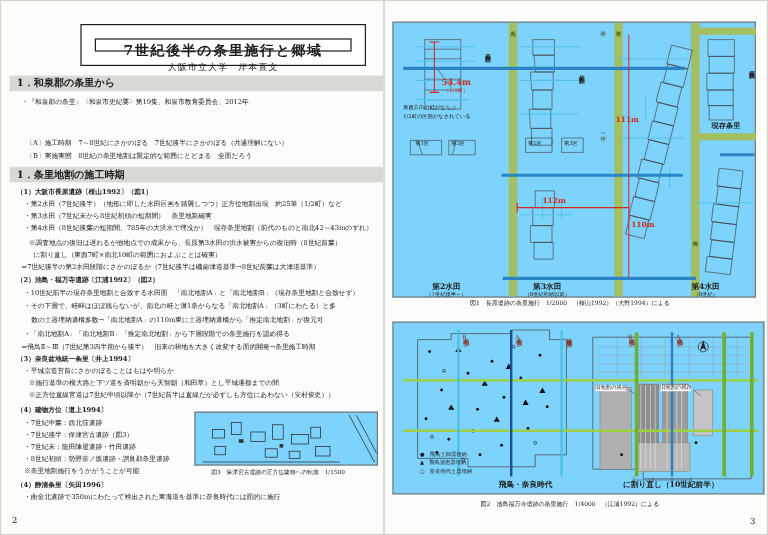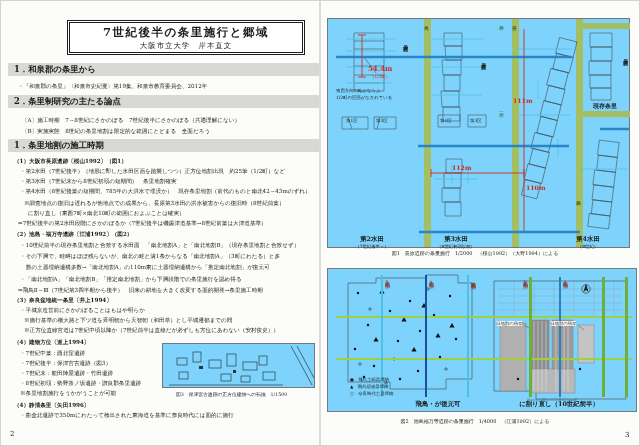--- a/index.html
+++ b/index.html
@@ -15,21 +15,21 @@
   .f6{font-size:5.6px}
   .f5{font-size:5px}
   .f48{font-size:4.8px}
   .f45{font-size:4.4px}
   .red{color:#d42a1e}
   .dred{color:#8a3226}
   .olive{color:#42511c}
   .ctr{text-align:center}
   .v{writing-mode:vertical-rl;text-orientation:upright;letter-spacing:.4px}
   .band{position:absolute;left:8px;width:338px;height:13px;background:#d8d8d4;font-size:8.4px;font-weight:bold;line-height:13px;padding-left:6px}
-  #title-box{position:absolute;left:67px;top:20px;width:238px;height:35px;border:1.5px solid #1d1d1d;padding:1px;background:#fff}
+  #title-box{position:absolute;left:67px;top:20px;width:238px;height:35px;border:1.5px solid #1d1d1d;padding:11px;background:#fff}
   #title-inner{width:100%;height:100%;border:.8px solid #1d1d1d;text-align:center;padding-top:2px}
   #doc-title{font-size:11.5px;font-weight:bold;letter-spacing:1.5px}
   #doc-subtitle{font-size:7.4px;font-weight:normal;margin-top:1px;letter-spacing:1px}
   .fig{position:absolute;border:.7px solid #777;background:#7dd3fc}
   .gband{position:absolute;top:0;bottom:0;width:7px;background:#a3bf62}
   .ghbar{position:absolute;height:6px;background:#a3bf62}
   .ghline{position:absolute;height:2.4px;background:#9ed03f}
   .vline{position:absolute}
 </style>
 </head>
@@ -40,21 +40,20 @@
   <div id="title-box">
     <div id="title-inner">
       <div id="doc-title">7世紀後半の条里施行と郷域</div>
       <div id="doc-subtitle">大阪市立大学　岸本直文</div>
     </div>
   </div>
 
   <div class="band" style="top:63px">1．和泉郡の条里から</div>
   <div class="t f6" style="left:18px;top:83px">・『和泉郡の条里』〈和泉市史紀要〉第19集、和泉市教育委員会、2012年</div>
 
-  <div class="band" style="top:95px">2．条里制研究の主たる論点</div>
   <div class="t f6" style="left:22px;top:117px">〔A〕施工時期　7～8世紀にさかのぼる　7世紀後半にさかのぼる（共通理解にない）</div>
   <div class="t f6" style="left:22px;top:128px">〔B〕実施実態　8世紀の条里地割は限定的な範囲にとどまる　全面だろう</div>
 
   <div class="band" style="top:139px">1．条里地割の施工時期</div>
 
   <div class="t f6 b" style="left:14px;top:158px">（1）大阪市長原遺跡〔桜山1992〕（図1）</div>
   <div class="t f6" style="left:20px;top:168px">・第2水田（7世紀後半）（地形に即した水田区画を踏襲しつつ）正方位地割出現　約25筆（1/2町）など</div>
   <div class="t f6" style="left:20px;top:178px">・第3水田（7世紀末から8世紀初頭の短期間）　条里地割確実</div>
   <div class="t f6" style="left:20px;top:188px">・第4水田（8世紀後葉の短期間、785年の大洪水で埋没か）　現存条里地割（前代のものと南北42～43mのずれ）</div>
   <div class="t f6" style="left:24px;top:200px">※調査地点の復旧は遅れるが他地点での成果から、長原第3水田の洪水被害からの復旧時（8世紀前葉）</div>
@@ -252,21 +251,21 @@
     <div class="t v f48 dred" style="left:194px;top:9px">南北地割B</div>
     <div class="t v f48 dred" style="left:234px;top:9px">南北地割A</div>
 
     <div class="t f45" style="left:168px;top:52px;background:#fff">旧地割の残存</div>
     <div class="t f45" style="left:222px;top:52px;background:#fff">旧地割の残存</div>
 
     <div class="t f45" style="left:22px;top:108px">●　飛鳥土師器埋納</div>
     <div class="t f45" style="left:22px;top:115px">▲　飛鳥須恵器埋納</div>
     <div class="t f45" style="left:22px;top:122px">○　奈良時代土器埋納</div>
 
-    <div class="t ctr b" style="left:60px;top:132px;width:100px;font-size:6.4px">飛鳥・が復元可</div>
+    <div class="t ctr b" style="left:60px;top:132px;width:100px;font-size:6.4px">飛鳥・奈良時代</div>
     <div class="t ctr b" style="left:168px;top:132px;width:126px;font-size:6.4px">に割り直し（10世紀前半）</div>
   </div>
   <div class="t ctr f5" style="left:10px;top:419px;width:290px">図2　池島福万寺遺跡の条里施行　1/4000　（江浦1992）による</div>
 
   <div class="t" style="left:305px;top:431px;font-size:7px">3</div>
 </div>
 
 <div class="fold"></div>
 <div class="edge"></div>
 

